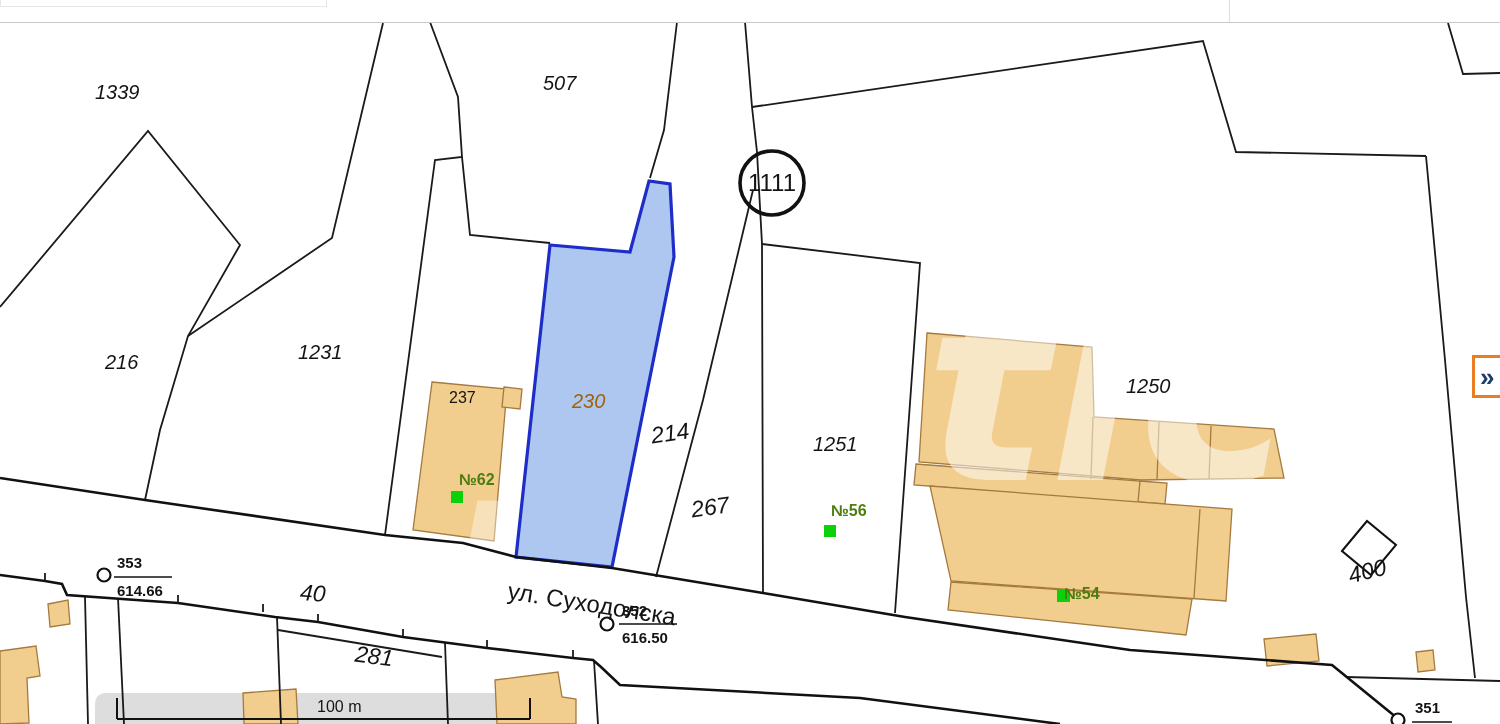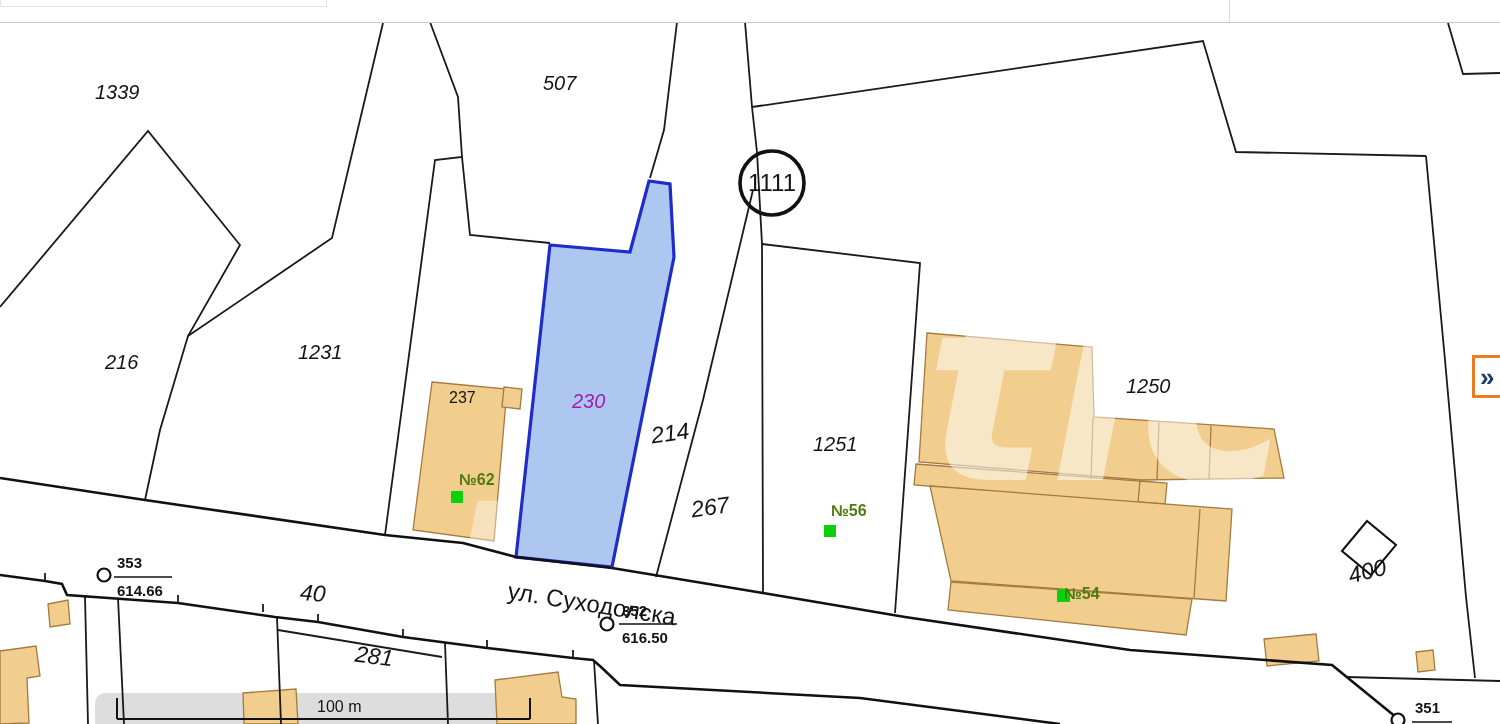--- a/index.html
+++ b/index.html
@@ -8,21 +8,21 @@
   
   #topbar{position:absolute;left:0;top:0;width:1500px;height:22px;background:#ffffff;
           border-bottom:1px solid #c9c9c9;z-index:3;}
   #topbar .leftbox{position:absolute;left:0;top:0;width:325px;height:6px;border:1px solid #e6e6e6;border-top:none;}
   #topbar .vdiv{position:absolute;left:1229px;top:0;width:1px;height:22px;background:#dddddd;}
   svg{position:absolute;left:0;top:0;z-index:1;}
   .lbl{position:absolute;color:#141414;white-space:nowrap;z-index:4;line-height:1.05;
        font-family:"Liberation Sans",sans-serif;}
   .it{font-style:italic;font-size:23px;}
   .big{font-size:20px;}
-  .navy{color:#a21caf;}
+  .navy{color:#a16207;}
   .plain{font-size:16px;}
   .green{color:#4d7c0f;font-weight:bold;font-size:16px;}
   .pt{font-size:15px;font-weight:bold;}
   .street{font-size:24px;transform:rotate(9deg);transform-origin:left top;}
   .scale-lbl{font-size:16px;}
   .circle-lbl{font-size:24px;width:52px;text-align:center;}
   #chip{position:absolute;left:1472px;top:355px;width:36px;height:43px;z-index:5;
         border:3px solid #ea7c22;background:#ffffff;color:#1d3d6b;font-weight:bold;
         font-size:26px;line-height:38px;padding-left:5px;box-sizing:border-box;cursor:pointer;}
   .wm{font-family:"DejaVu Sans",sans-serif;font-weight:bold;font-style:italic;}

